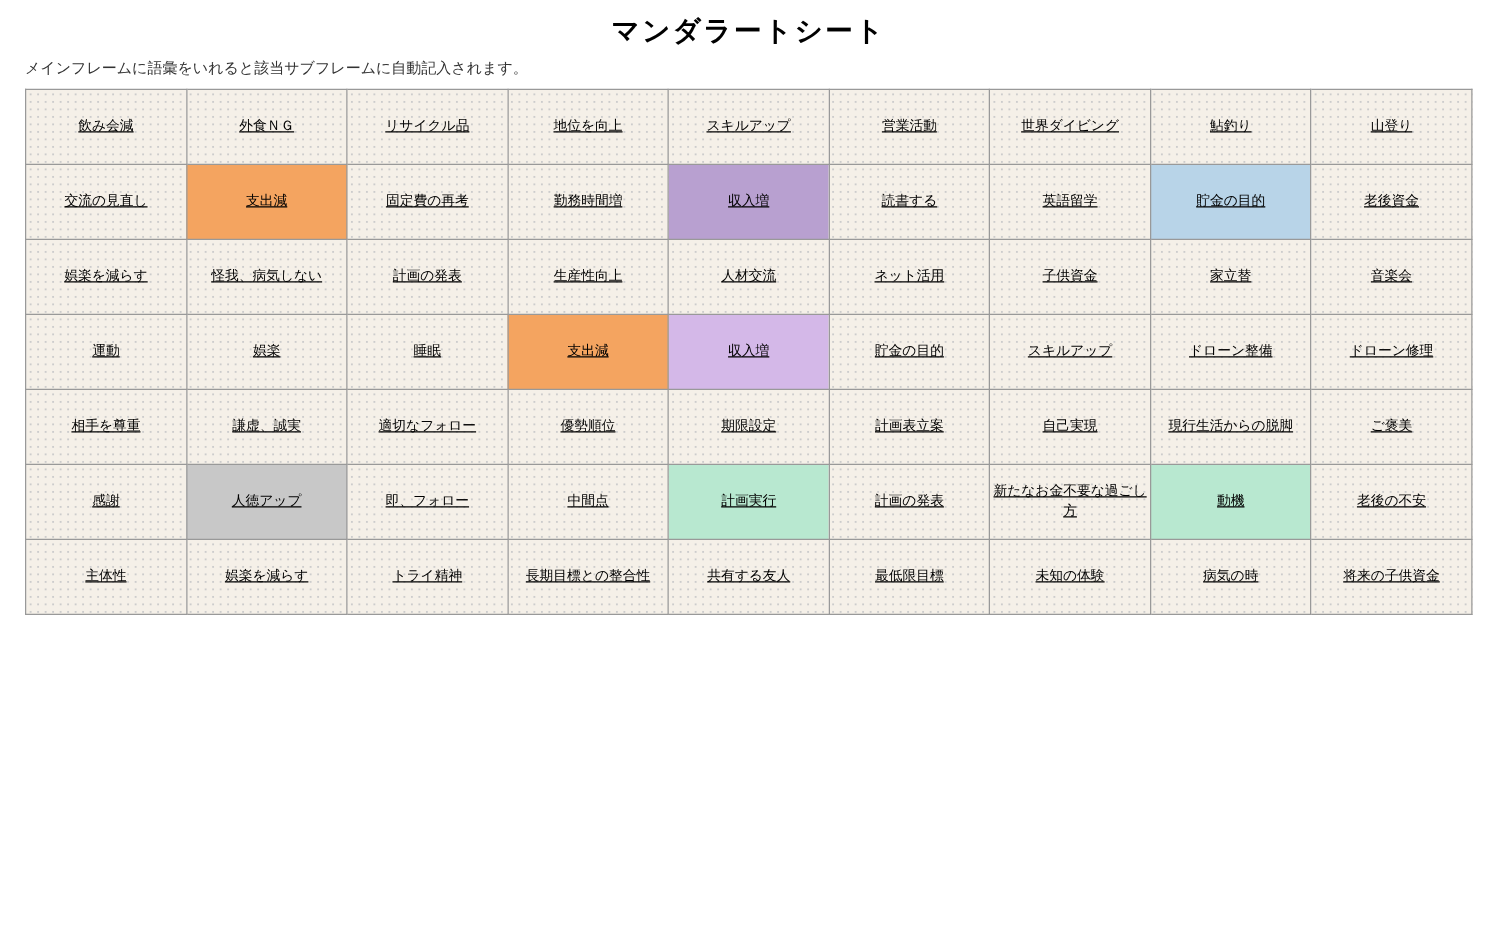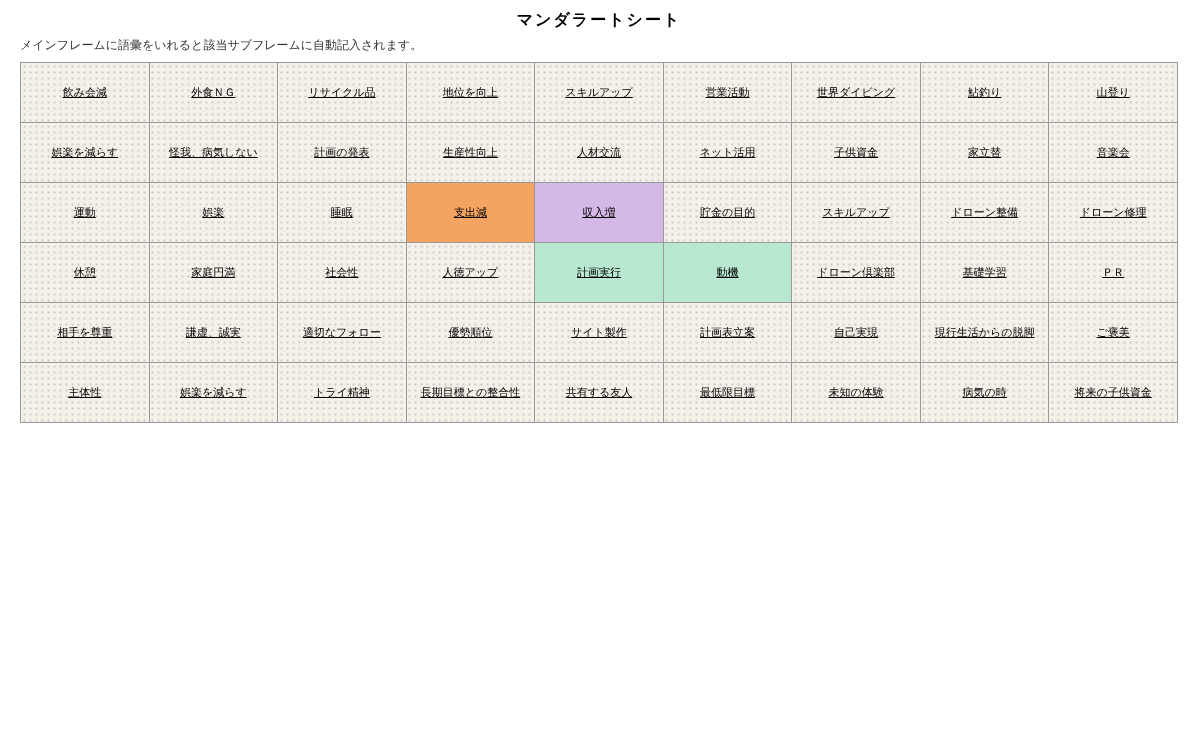--- a/index.html
+++ b/index.html
@@ -4,21 +4,21 @@
   <style>
     * { box-sizing: border-box; margin: 0; padding: 0; }
     body {
       font-family: "MS Gothic", "Yu Gothic", "Meiryo", sans-serif;
       background: #fff;
       padding: 10px 20px;
       font-size: 12px;
     }
     h1 {
       text-align: center;
-      font-size: 16px;
+      font-size: 22px;
       font-weight: bold;
       margin-bottom: 6px;
       letter-spacing: 2px;
     }
     .subtitle {
       font-size: 12px;
       margin-bottom: 8px;
       color: #333;
     }
     table {
@@ -64,20 +64,31 @@
         <td class="dotted">外食ＮＧ</td>
         <td class="dotted">リサイクル品</td>
         <td class="dotted">地位を向上</td>
         <td class="dotted">スキルアップ</td>
         <td class="dotted">営業活動</td>
         <td class="dotted">世界ダイビング</td>
         <td class="dotted">鮎釣り</td>
         <td class="dotted">山登り</td>
       </tr>
       <tr>
+        <td class="dotted">交流の見直し</td>
+        <td class="orange">支出減</td>
+        <td class="dotted">固定費の再考</td>
+        <td class="dotted">勤務時間増</td>
+        <td class="purple">収入増</td>
+        <td class="dotted">読書する</td>
+        <td class="dotted">英語留学</td>
+        <td class="light-blue">貯金の目的</td>
+        <td class="dotted">老後資金</td>
+      </tr>
+      <tr>
         <td class="dotted">娯楽を減らす</td>
         <td class="dotted">怪我、病気しない</td>
         <td class="dotted">計画の発表</td>
         <td class="dotted">生産性向上</td>
         <td class="dotted">人材交流</td>
         <td class="dotted">ネット活用</td>
         <td class="dotted">子供資金</td>
         <td class="dotted">家立替</td>
         <td class="dotted">音楽会</td>
       </tr>
@@ -86,40 +97,40 @@
         <td class="dotted">娯楽</td>
         <td class="dotted">睡眠</td>
         <td class="orange">支出減</td>
         <td class="light-purple">収入増</td>
         <td class="dotted">貯金の目的</td>
         <td class="dotted">スキルアップ</td>
         <td class="dotted">ドローン整備</td>
         <td class="dotted">ドローン修理</td>
       </tr>
       <tr>
-        <td class="dotted">休憩</td>
-        <td class="dotted">家庭円満</td>
-        <td class="dotted">社会性</td>
-        <td class="dotted">人徳アップ</td>
-        <td class="light-green">計画実行</td>
-        <td class="light-green">動機</td>
-        <td class="dotted">ドローン倶楽部</td>
-        <td class="dotted">基礎学習</td>
-        <td class="dotted">ＰＲ</td>
-      </tr>
-      <tr>
         <td class="dotted">相手を尊重</td>
         <td class="dotted">謙虚、誠実</td>
         <td class="dotted">適切なフォロー</td>
         <td class="dotted">優勢順位</td>
-        <td class="dotted">サイト製作</td>
+        <td class="dotted">期限設定</td>
         <td class="dotted">計画表立案</td>
         <td class="dotted">自己実現</td>
         <td class="dotted">現行生活からの脱脚</td>
         <td class="dotted">ご褒美</td>
+      </tr>
+      <tr>
+        <td class="dotted">感謝</td>
+        <td class="gray">人徳アップ</td>
+        <td class="dotted">即、フォロー</td>
+        <td class="dotted">中間点</td>
+        <td class="light-green">計画実行</td>
+        <td class="dotted">計画の発表</td>
+        <td class="dotted">新たなお金不要な過ごし方</td>
+        <td class="light-green">動機</td>
+        <td class="dotted">老後の不安</td>
       </tr>
       <tr>
         <td class="dotted">主体性</td>
         <td class="dotted">娯楽を減らす</td>
         <td class="dotted">トライ精神</td>
         <td class="dotted">長期目標との整合性</td>
         <td class="dotted">共有する友人</td>
         <td class="dotted">最低限目標</td>
         <td class="dotted">未知の体験</td>
         <td class="dotted">病気の時</td>

